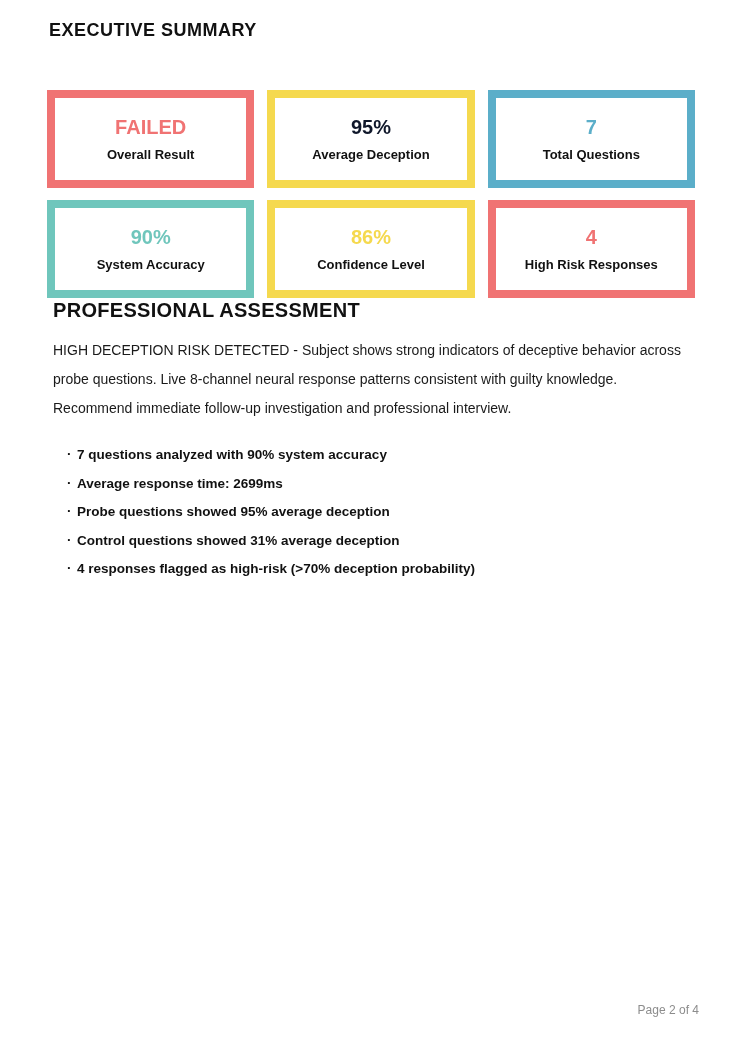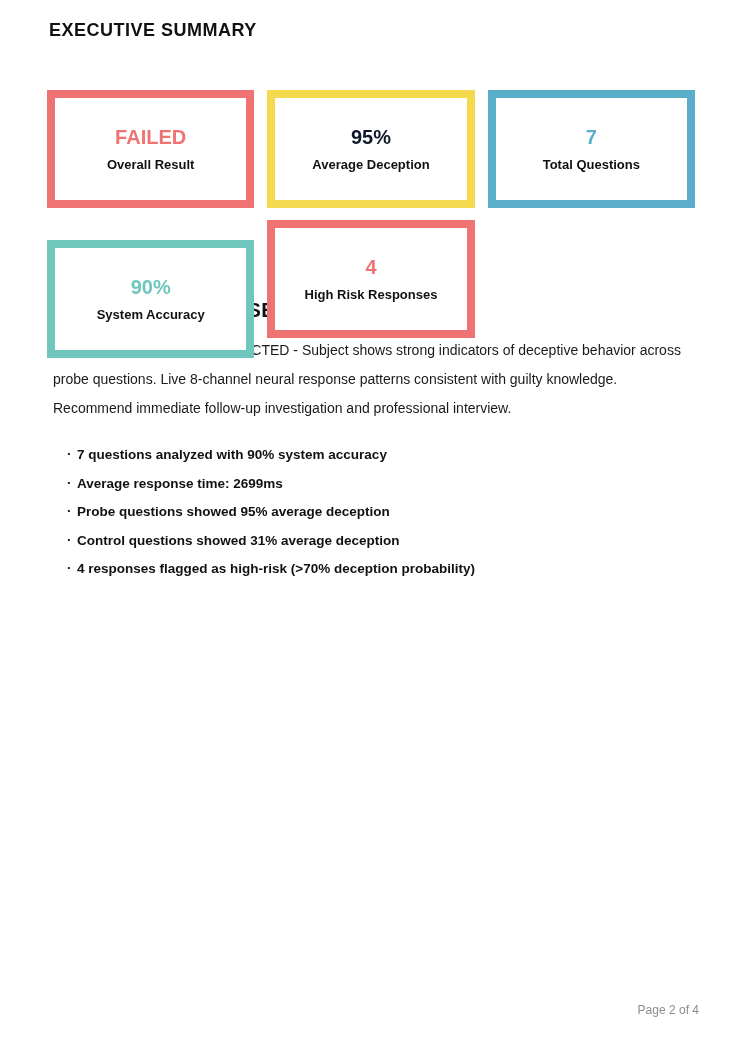--- a/index.html
+++ b/index.html
@@ -27,21 +27,21 @@
   .metrics-grid {
     position: absolute;
     left: 47px;
     right: 48px;
     top: 90px;
     display: grid;
     grid-template-columns: repeat(3, 1fr);
     gap: 12px 13px;
   }
   .metric-card {
-    height: 118px;
+    height: 98px;
     background: #ffffff;
     border: 8px solid #cccccc; 
     display: flex;
     flex-direction: column;
     align-items: center;
     justify-content: center;
     text-align: center;
   }
   .metric-value {
     font-size: 20px;
@@ -112,23 +112,27 @@
       <div class="metric-label">Overall Result</div>
     </div>
     <div class="metric-card" style="border-color: rgb(245, 217, 78);">
       <div class="metric-value" style="color: #0f172a;">95%</div>
       <div class="metric-label">Average Deception</div>
     </div>
     <div class="metric-card" style="border-color: rgb(91, 174, 201);">
       <div class="metric-value" style="color: rgb(91, 174, 201);">7</div>
       <div class="metric-label">Total Questions</div>
     </div>
-    <div class="metric-card" style="border-color: rgb(111, 198, 188); margin-top: 20px;">
+    <div class="metric-card" style="border-color: rgb(111, 198, 188);">
       <div class="metric-value" style="color: rgb(111, 198, 188);">90%</div>
       <div class="metric-label">System Accuracy</div>
+    </div>
+    <div class="metric-card" style="border-color: rgb(245, 217, 78);">
+      <div class="metric-value" style="color: rgb(245, 217, 78);">86%</div>
+      <div class="metric-label">Confidence Level</div>
     </div>
     <div class="metric-card" style="border-color: rgb(240, 115, 115);">
       <div class="metric-value" style="color: rgb(240, 115, 115);">4</div>
       <div class="metric-label">High Risk Responses</div>
     </div>
   </div>
 
   <div class="section assessment-heading-wrap">
     <h2 class="section-heading">PROFESSIONAL ASSESSMENT</h2>
     <p class="assessment-body">HIGH DECEPTION RISK DETECTED - Subject shows strong indicators of deceptive behavior across probe questions. Live 8-channel neural response patterns consistent with guilty knowledge. Recommend immediate follow-up investigation and professional interview.</p>

